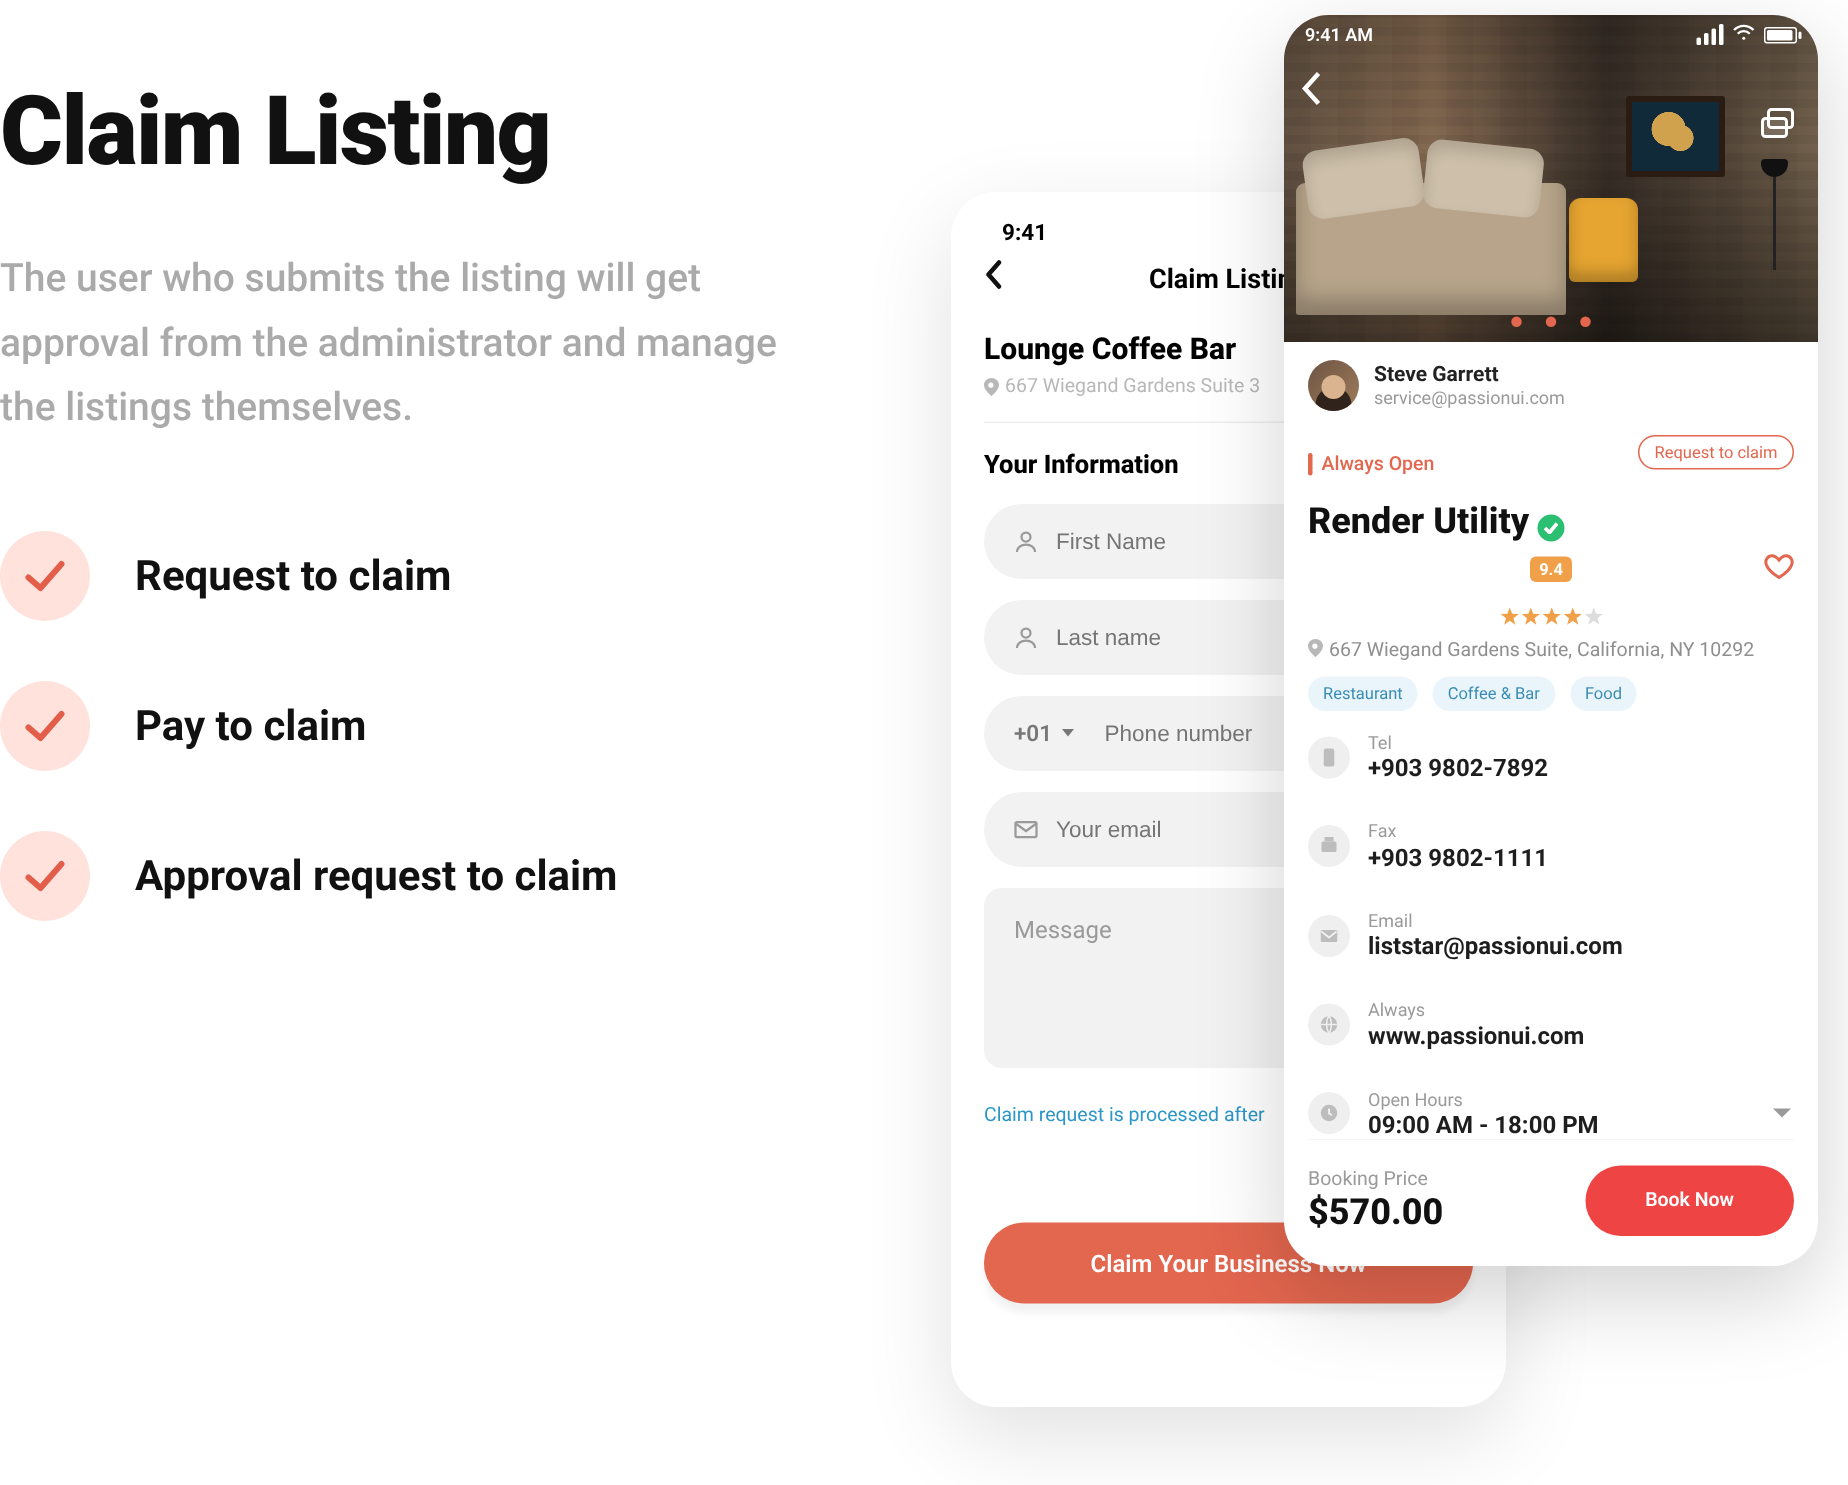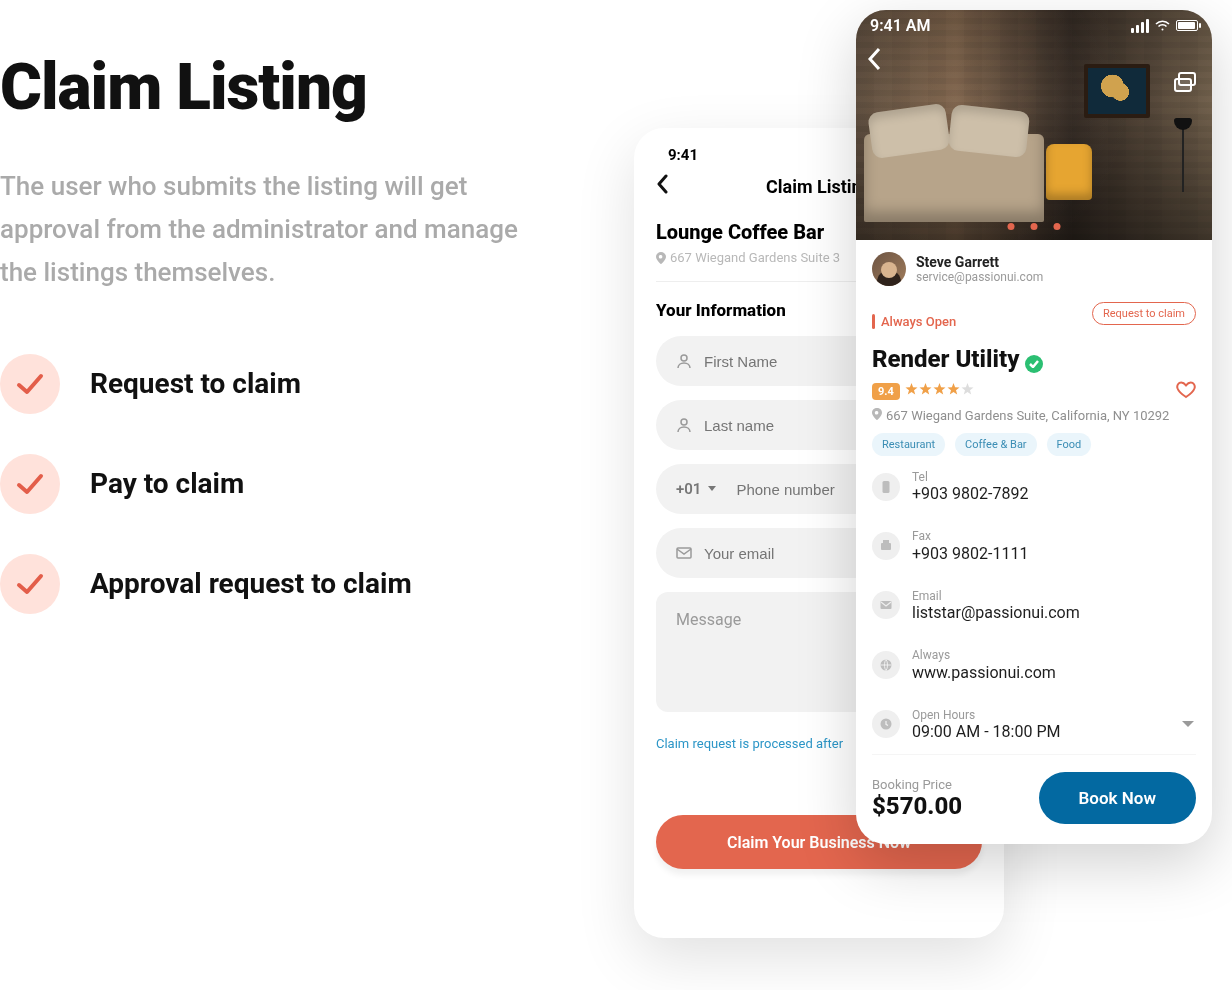--- a/index.html
+++ b/index.html
@@ -188,21 +188,21 @@
     background: radial-gradient(circle at 40% 40%, #d0a24e 0 40%, transparent 41%),
                 radial-gradient(circle at 62% 60%, #d0a24e 0 30%, transparent 31%); }
   .phone2 .lamp {
     position:absolute; right:28px; bottom:48px; width:2px; height:66px; background:#222;
   }
   .phone2 .lamp::after { content:''; position:absolute; left:-8px; top:-8px; width:18px; height:12px; background:#111; border-radius:3px 3px 10px 10px; }
 
   .phone2 .hero .statusbar {
     position: absolute; top: 6px; left: 14px; right: 14px;
     display: flex; justify-content: space-between; align-items: center;
-    font-size: 16px; font-weight: 600;
+    font-size: 12px; font-weight: 600;
   }
   .phone2 .hero .statusbar .right {
     display: flex; gap: 6px; align-items: center;
   }
   .bars { display:flex; gap:2px; align-items:flex-end; }
   .bars span { width:3px; background:#fff; display:block; border-radius:1px; }
   .bars span:nth-child(1){height:5px}.bars span:nth-child(2){height:8px}.bars span:nth-child(3){height:11px}.bars span:nth-child(4){height:14px}
   .wifi, .batt { display: inline-block; }
   .wifi svg { width:15px; height:11px; }
   .batt { width:22px; height:11px; border:1.5px solid #fff; border-radius:2px; position:relative; }
@@ -255,22 +255,23 @@
   }
   .phone2 .biz-title-row { display:flex; align-items:flex-end; gap:6px; margin-top:16px; }
   .phone2 .biz-title { font-size:24px; font-weight:800; color:#111; }
   .phone2 .verify {
     width:18px; height:18px; border-radius:50%; background:#2bbf72;
     display:flex; align-items:center; justify-content:center;
     margin-top:-6px;
   }
   .phone2 .verify svg { width:10px; height:8px; stroke:#fff; stroke-width:2.5; fill:none; }
   .phone2 .rating-row {
-    display:flex; align-items:flex-start; gap:5px; margin-top:10px;
+    display:flex; align-items:center; gap:17px; margin-top:10px;
     position: relative;
+    flex-direction: column;
   }
   .phone2 .rating-badge {
     background:#f0a048; color:#fff; font-size:11px; font-weight:700;
     padding:2px 6px; border-radius:4px;
   }
   .phone2 .stars { display:flex; gap:1px; }
   .phone2 .stars svg { width:13px; height:13px; }
   .phone2 .heart {
     position:absolute; right:0; top:-2px;
   }
@@ -285,34 +286,34 @@
     padding:5px 10px; border-radius:12px;
   }
   .phone2 .info-list { margin-top:14px; display:flex; flex-direction:column; gap:26px; }
   .phone2 .info-row { display:flex; gap:12px; align-items:center; }
   .phone2 .info-icon {
     width:28px; height:28px; border-radius:50%; background:#efefef;
     display:flex; align-items:center; justify-content:center; flex-shrink:0;
   }
   .phone2 .info-icon svg { width:14px; height:14px; fill:#bdbdbd; }
   .phone2 .info-label { font-size:12px; color:#9a9a9a; line-height:1.2; }
-  .phone2 .info-value { font-size:16px; color:#1e1e1e; font-weight:400; }
+  .phone2 .info-value { font-size:16px; color:#1e1e1e; font-weight:700; }
   .phone2 .chev {
     margin-left:auto;
   }
   .phone2 .chev svg { width:16px; height:12px; fill:#9a9a9a; }
   .phone2 .footer {
     margin-top:auto; padding-top:18px;
     display:flex; align-items:center; justify-content:space-between;
     box-shadow: inset 0 1px 0 rgba(0,0,0,0.04);
   }
   .phone2 .price-label { font-size:13px; color:#9a9a9a; }
   .phone2 .price-value { font-size:24px; font-weight:800; color:#111; }
   .phone2 .book-btn {
-    background:#0369a1; color:#fff; font-size:17px; font-weight:600;
+    background:#ef4444; color:#fff; font-size:13px; font-weight:600;
     padding:16px 40px; border-radius:28px;
   }
   .pin-icon { width:10px; height:12px; flex-shrink:0; }
   .pin-icon path { fill:#b8b8b8; }
 
 </style>
 </head>
 <body>
 
 <div class="left-col">

